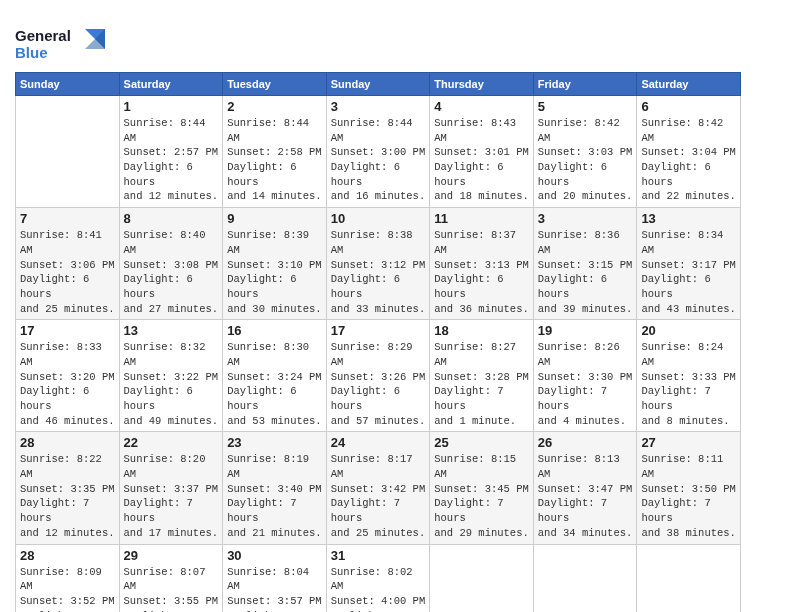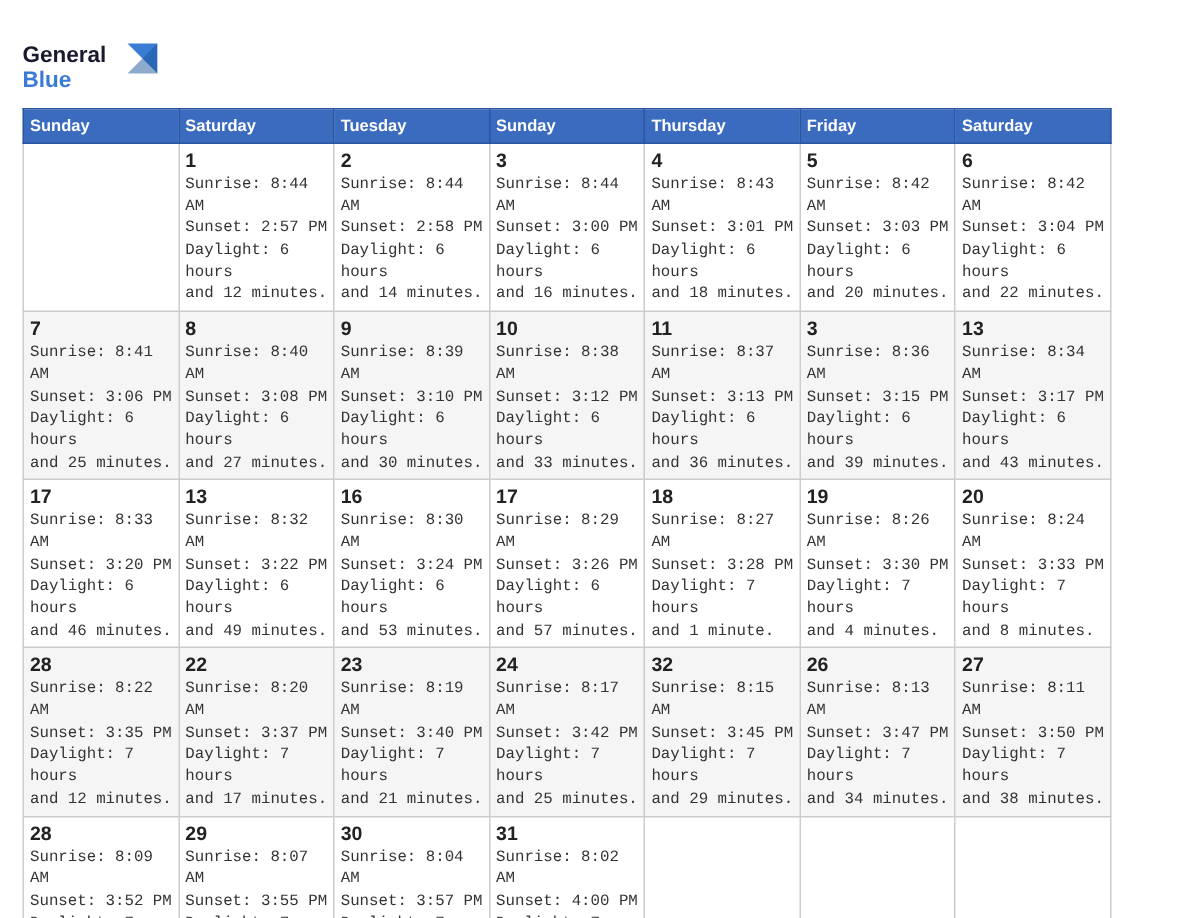--- a/index.html
+++ b/index.html
@@ -211,21 +211,21 @@
           </td>
           <td>
             <span class="day-number">23</span>
             <div class="day-info">Sunrise: 8:19 AM<br>Sunset: 3:40 PM<br>Daylight: 7 hours<br>and 21 minutes.</div>
           </td>
           <td>
             <span class="day-number">24</span>
             <div class="day-info">Sunrise: 8:17 AM<br>Sunset: 3:42 PM<br>Daylight: 7 hours<br>and 25 minutes.</div>
           </td>
           <td>
-            <span class="day-number">32</span>
+            <span class="day-number">25</span>
             <div class="day-info">Sunrise: 8:15 AM<br>Sunset: 3:45 PM<br>Daylight: 7 hours<br>and 29 minutes.</div>
           </td>
           <td>
             <span class="day-number">26</span>
             <div class="day-info">Sunrise: 8:13 AM<br>Sunset: 3:47 PM<br>Daylight: 7 hours<br>and 34 minutes.</div>
           </td>
           <td>
             <span class="day-number">27</span>
             <div class="day-info">Sunrise: 8:11 AM<br>Sunset: 3:50 PM<br>Daylight: 7 hours<br>and 38 minutes.</div>
           </td>

